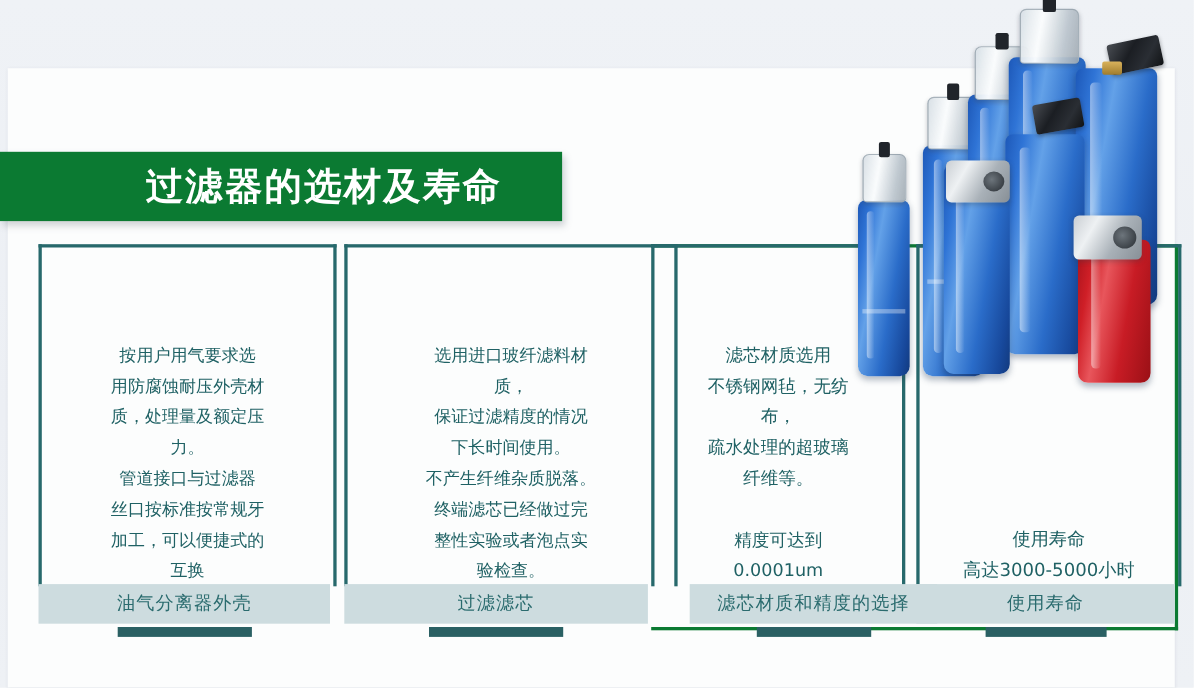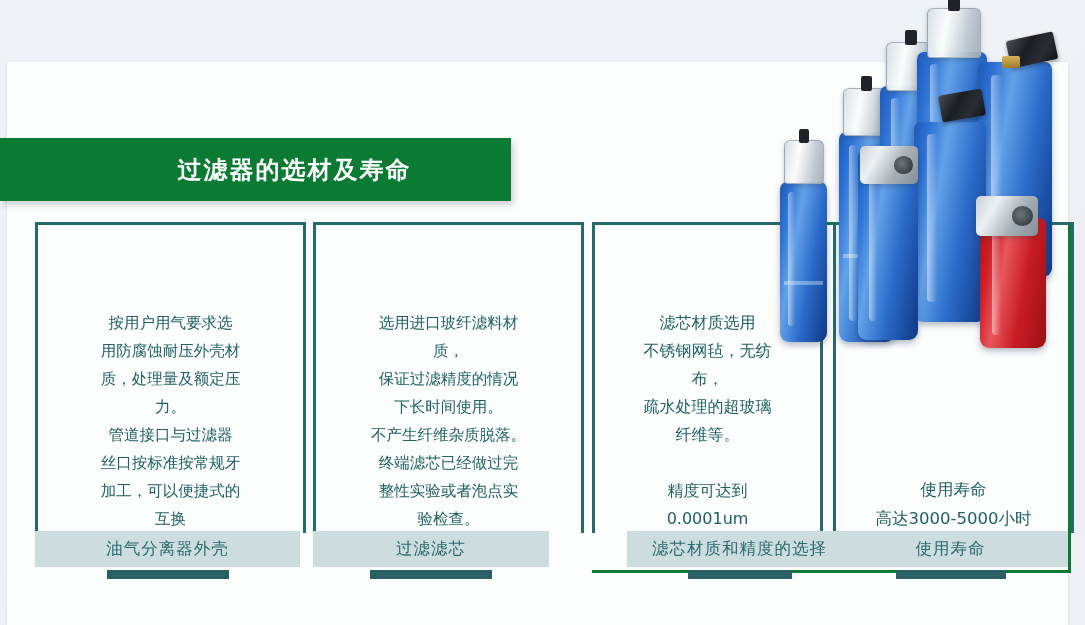--- a/index.html
+++ b/index.html
@@ -42,21 +42,21 @@
     background: #0b7a32;
     box-shadow: 3px 4px 6px rgba(110,120,130,.30);
     display: flex;
     align-items: center;
     justify-content: center;
     z-index: 6;
   }
   .title-banner .title-text {
     color: #ffffff;
     font-family: Liberation Serif, serif;
-    font-size: 24px;
+    font-size: 34px;
     font-weight: bold;
     letter-spacing: 2px;
     padding-left: 78px;
     white-space: nowrap;
   }
 
   
   .product-photo {
     position: absolute;
     left: 762px;
@@ -194,26 +194,26 @@
     font-family: "DejaVu Sans", "Liberation Sans", sans-serif;
   }
   .card-underline {
     height: 9px;
     background: #2a6063;
     margin: 3px auto 0 auto;
   }
 
   
   #card-1 { left: 35px;  width: 265px; height: 308px; }
-  #card-2 { left: 313px; width: 265px; height: 308px; }
+  #card-2 { left: 313px; width: 265px; height: 308px; padding-left: 32px; }
   #card-3 { left: 592px; width: 225px; height: 308px; }
   #card-4 { left: 833px; width: 235px; height: 308px; }
 
   #label-1 { left: 35px;  width: 265px; top: 531px; }
-  #label-2 { left: 313px; width: 236px; top: 531px; }
+  #label-2 { left: 313px; width: 276px; top: 531px; }
   #label-3 { left: 592px; width: 225px; top: 531px; margin-left: 35px; }
   #label-4 { left: 833px; width: 235px; top: 531px; }
 
   #label-1 .card-underline { width: 122px; }
   #label-2 .card-underline { width: 122px; }
   #label-3 .card-underline { width: 104px; }
   #label-4 .card-underline { width: 110px; }
 
   #card-3 .card-body { padding-top: 48px; }
   #card-4 .card-body { padding-top: 148px; }

